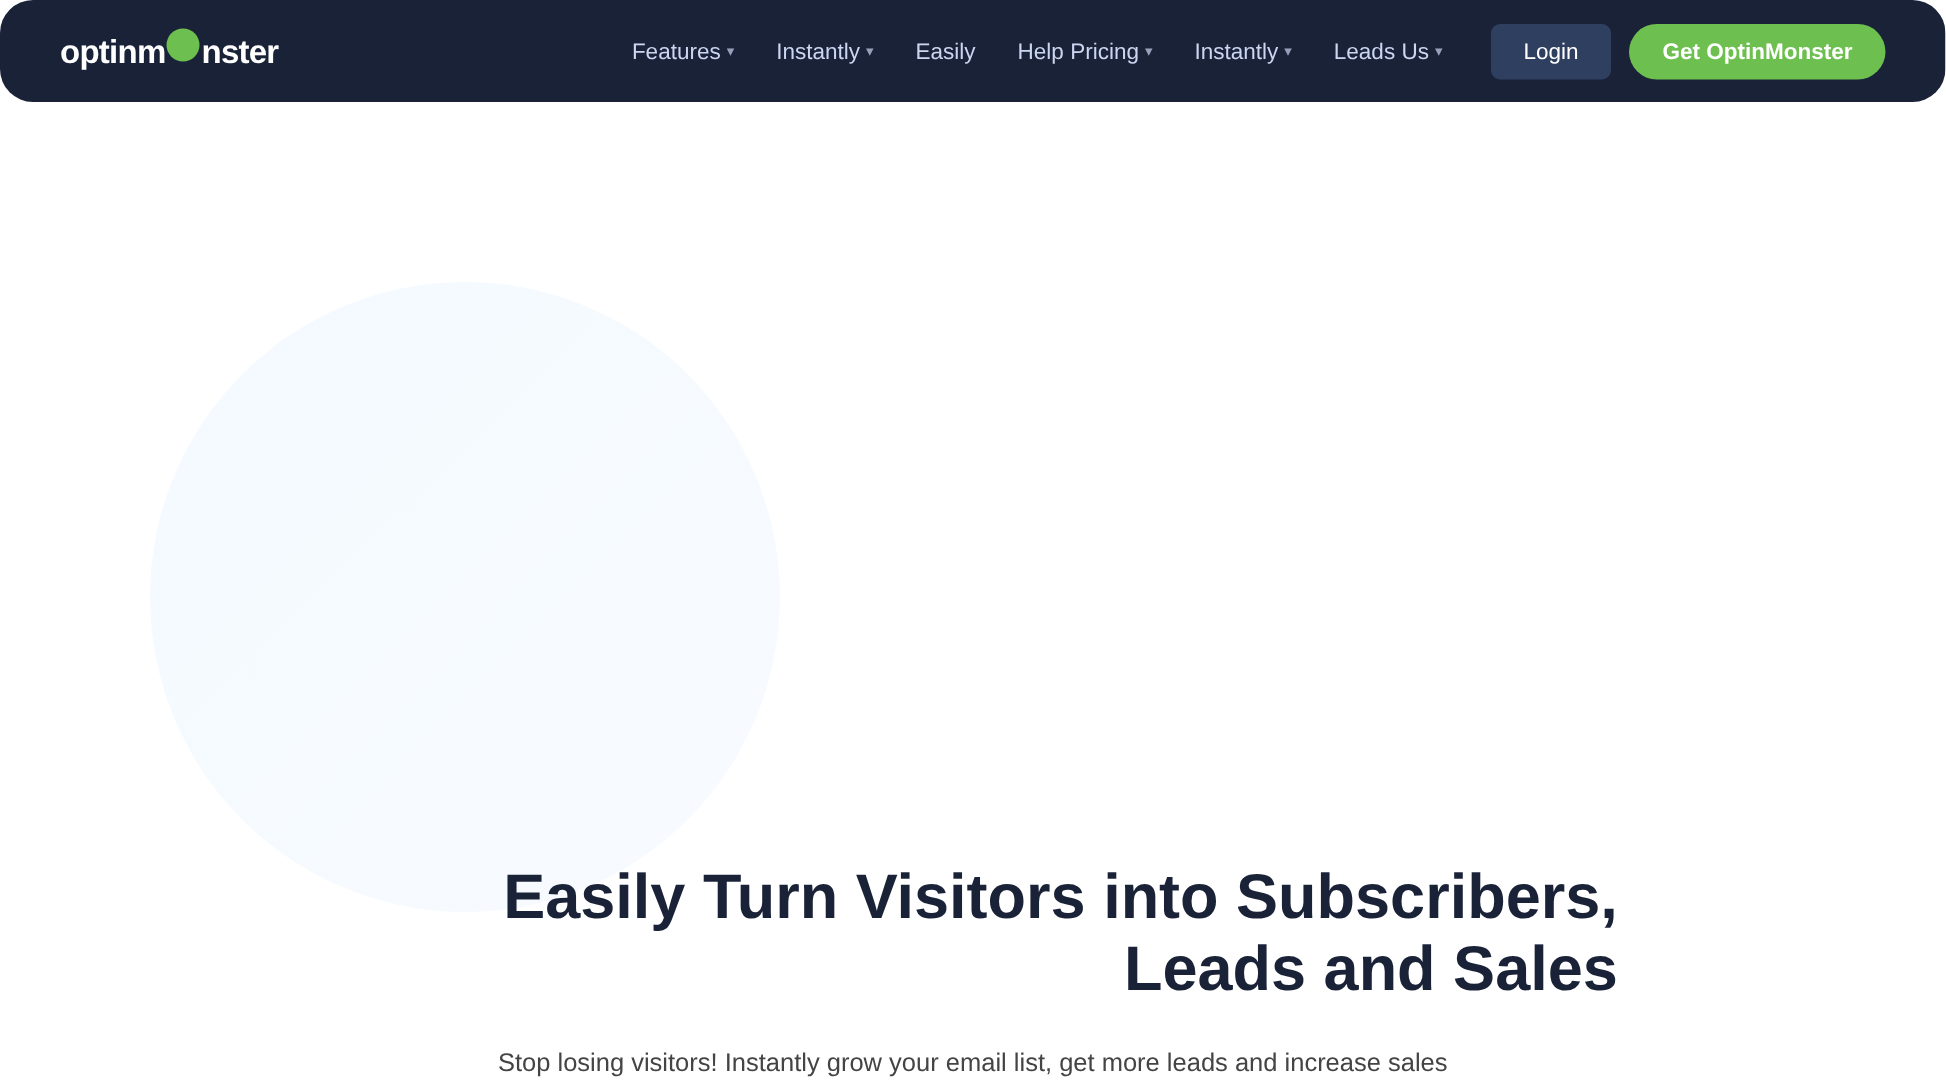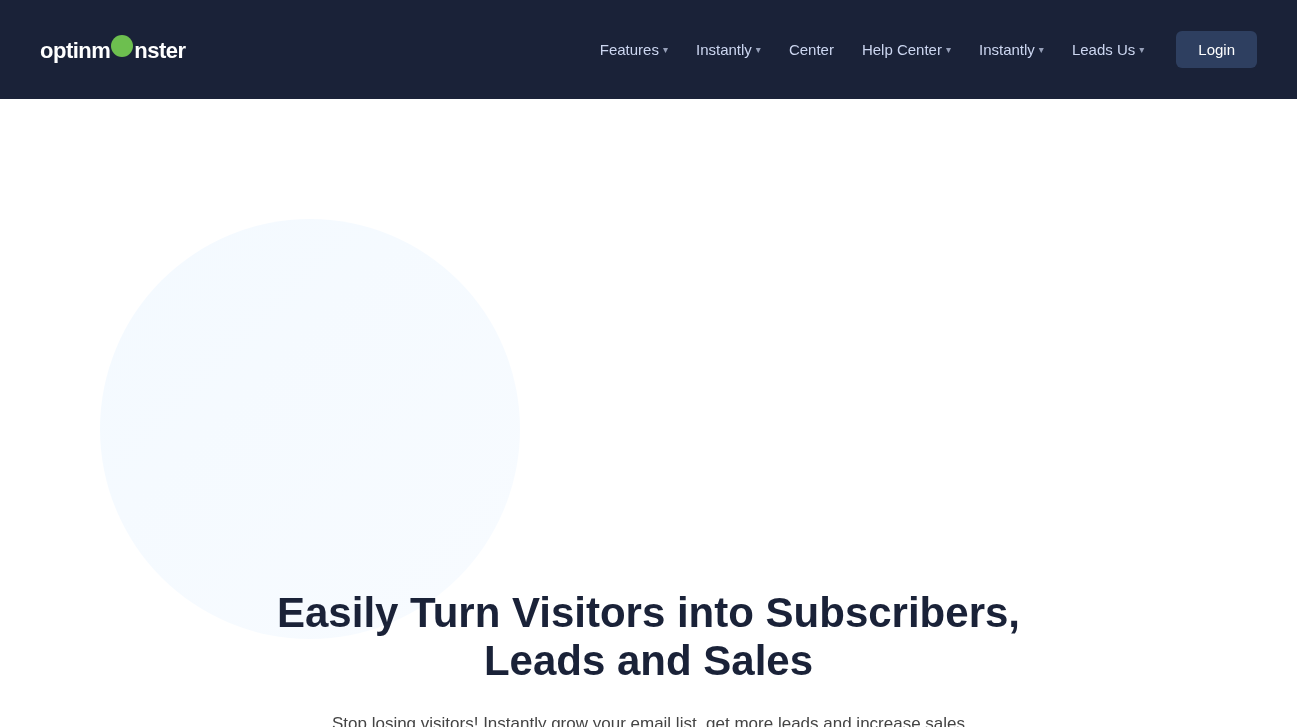--- a/index.html
+++ b/index.html
@@ -4,23 +4,24 @@
   <style>
     * { margin: 0; padding: 0; box-sizing: border-box; }
     body { font-family: -apple-system, BlinkMacSystemFont, 'Segoe UI', sans-serif; background: #fff; }
 
     
     nav {
       background: #1a2238;
       display: flex;
       align-items: center;
       padding: 0 40px;
-      height: 99px;
+      height: 68px;
       position: relative;
       z-index: 10;
+      border-radius: 22px;
     }
     .nav-logo {
       display: flex;
       align-items: center;
       margin-right: auto;
     }
     .logo-text {
       color: #fff;
       font-size: 22px;
       font-weight: 700;
@@ -92,21 +93,22 @@
       background: #fff;
       position: relative;
       overflow: hidden;
     }
     .hero-title {
       font-size: 42px;
       font-weight: 800;
       color: #1a2238;
       line-height: 1.15;
       max-width: 860px;
-      margin: 0 auto 24px;
+      margin: 16px auto 24px;
+      text-align: right;
     }
     .hero-subtitle {
       font-size: 17px;
       color: #444;
       line-height: 1.6;
       max-width: 660px;
       margin: 0 auto 50px;
     }
 
     
@@ -138,44 +140,45 @@
       </a>
     </li>
     <li>
       <a href="#">
         <span>Instantly</span>
         <span class="nav-chevron">▾</span>
       </a>
     </li>
     <li>
       <a href="#">
-        <span>Center</span>
+        <span>Easily</span>
       </a>
     </li>
     <li>
       <a href="#">
-        <span>Help Center</span>
+        <span>Help Pricing</span>
         <span class="nav-chevron">▾</span>
       </a>
     </li>
     <li>
       <a href="#">
         <span>Instantly</span>
         <span class="nav-chevron">▾</span>
       </a>
     </li>
     <li>
       <a href="#">
         <span>Leads Us</span>
         <span class="nav-chevron">▾</span>
       </a>
     </li>
   </ul>
   <div class="nav-actions">
     <button class="btn-login">Login</button>
+    <button class="btn-get">Get OptinMonster</button>
   </div>
 </nav>
 
 <section class="hero">
   <div class="hero-bg-shape"></div>
 
   <h1 class="hero-title">Easily Turn Visitors into Subscribers, Leads and Sales</h1>
   <p class="hero-subtitle">Stop losing visitors! Instantly grow your email list, get more leads and increase sales with the best lead generation and customer acquisition software in the market.</p>
 
 </section>

